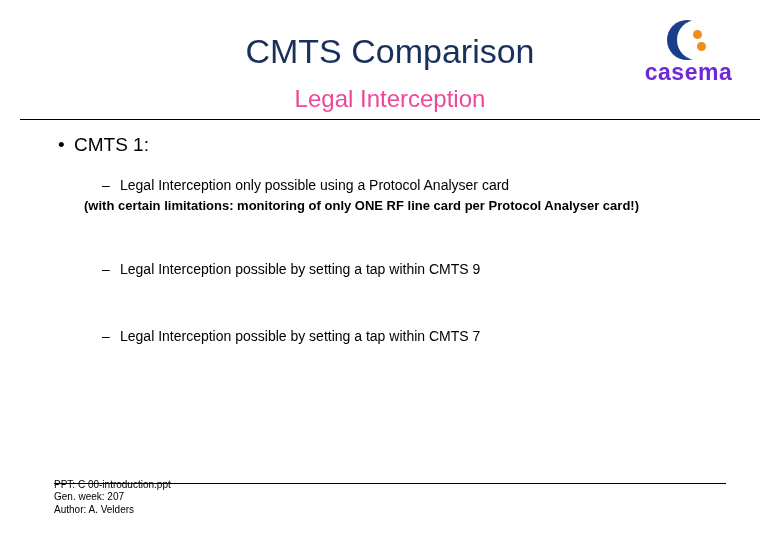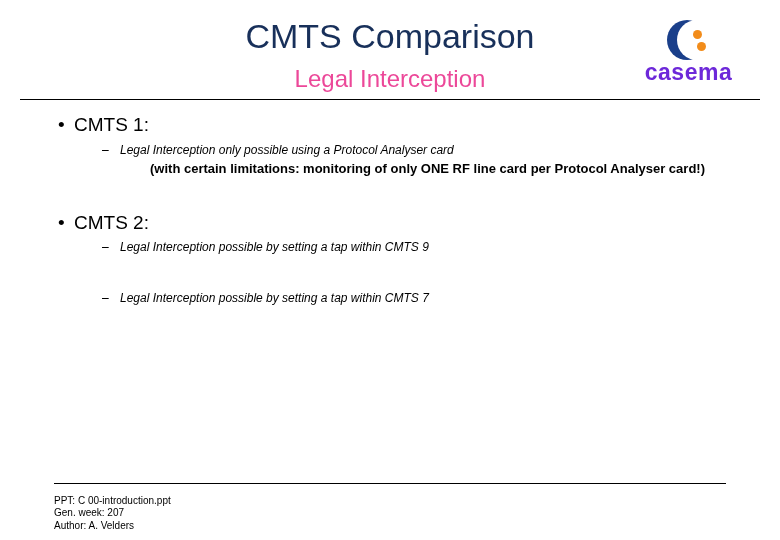--- a/index.html
+++ b/index.html
@@ -21,21 +21,21 @@
   .header {
     position: relative;
     padding-top: 18px;
   }
   .title {
     font-size: 34px;
     font-weight: 400;
     color: #18305a;
     text-align: center;
     width: 560px;
-    margin: 0 auto;
+    margin: 15px auto;
     line-height: 1.1;
   }
   .subtitle {
     font-size: 24px;
     font-weight: 400;
     color: #ec4899;
     text-align: center;
     width: 560px;
     margin: 10px auto 0 auto;
   }
@@ -109,49 +109,48 @@
     line-height: 1.35;
   }
   .lvl1 {
     margin: 4px 0 2px 18px;
   }
   .lvl1 .bullet {
     display: inline-block;
     width: 16px;
   }
   .lvl2 {
-    margin: 4px 0 2px 62px;
-    font-size: 12px;
-    font-style: italic;
+    margin: 18px 0 2px 62px;
+    font-size: 14px;
   }
   .lvl2 .dash {
     display: inline-block;
     width: 18px;
   }
   .note {
-    margin: 0 0 0 110px;
+    margin: 0 0 0 44px;
     font-size: 13px;
     font-weight: 700;
   }
   .gap {
     height: 28px;
   }
   .footer-rule {
     position: absolute;
     left: 54px;
     right: 54px;
     bottom: 48px;
     border: none;
     border-top: 1px solid #000;
   }
   .footer {
     position: absolute;
     left: 54px;
     right: 54px;
-    bottom: 8px;
+    bottom: 24px;
     display: flex;
     justify-content: space-between;
     font-size: 10px;
     line-height: 1.25;
   }
   .footer .col {
     white-space: pre;
   }
 </style>
 </head>
@@ -180,23 +179,20 @@
     <div class="lvl1">
       <span class="bullet">•</span><span>CMTS 1:</span>
     </div>
     <div class="lvl2">
       <span class="dash">–</span><span>Legal Interception only possible using a Protocol Analyser card</span>
     </div>
     <div class="note">(with certain limitations: monitoring of only ONE RF line card per Protocol Analyser card!)</div>
 
     <div class="gap"></div>
 
-    <div class="lvl1">
-      <span class="bullet">•</span><span>CMTS 2:</span>
-    </div>
     <div class="lvl2">
       <span class="dash">–</span><span>Legal Interception possible by setting a tap within CMTS 9</span>
     </div>
 
     <div class="gap"></div>
 
     <div class="lvl2">
       <span class="dash">–</span><span>Legal Interception possible by setting a tap within CMTS 7</span>
     </div>
 

